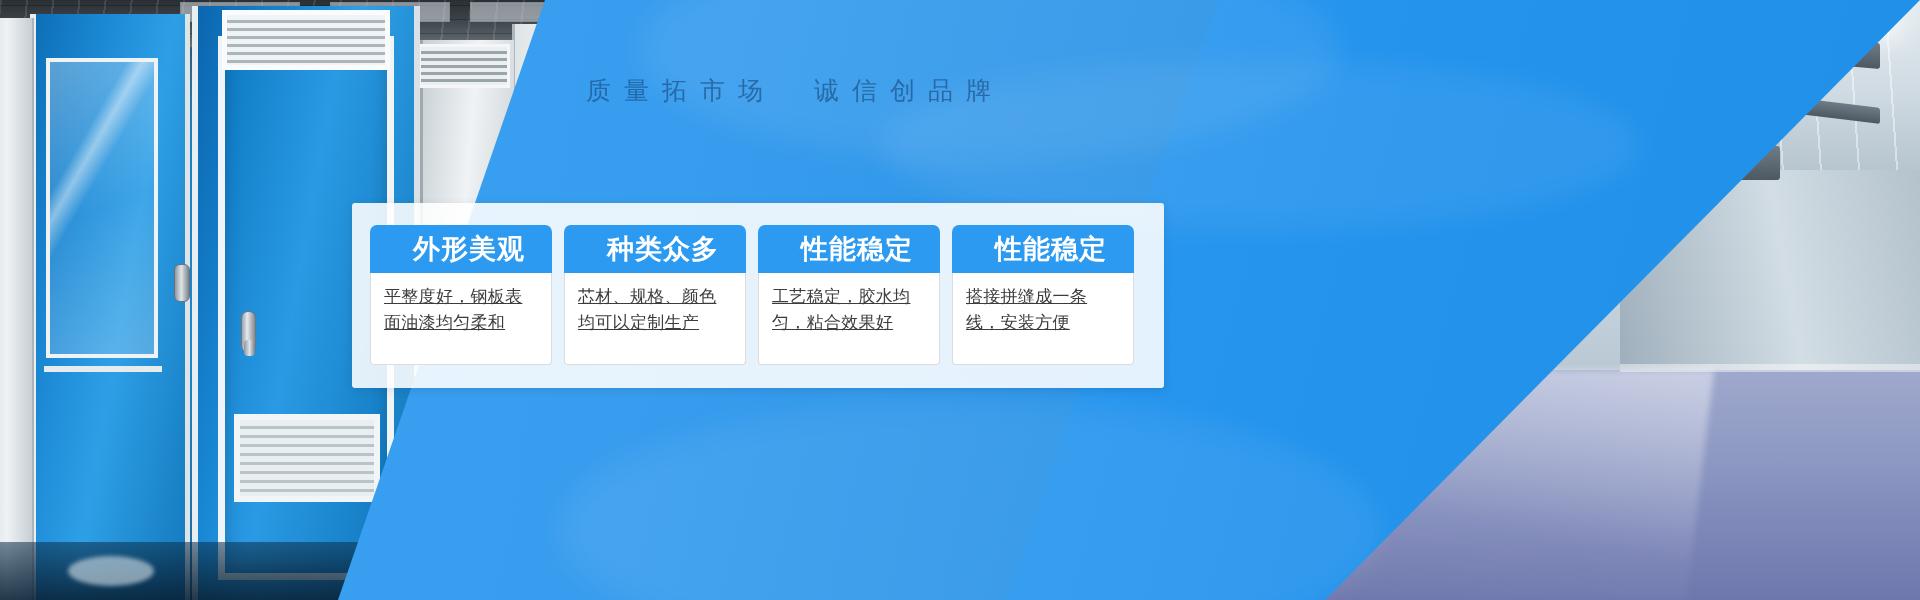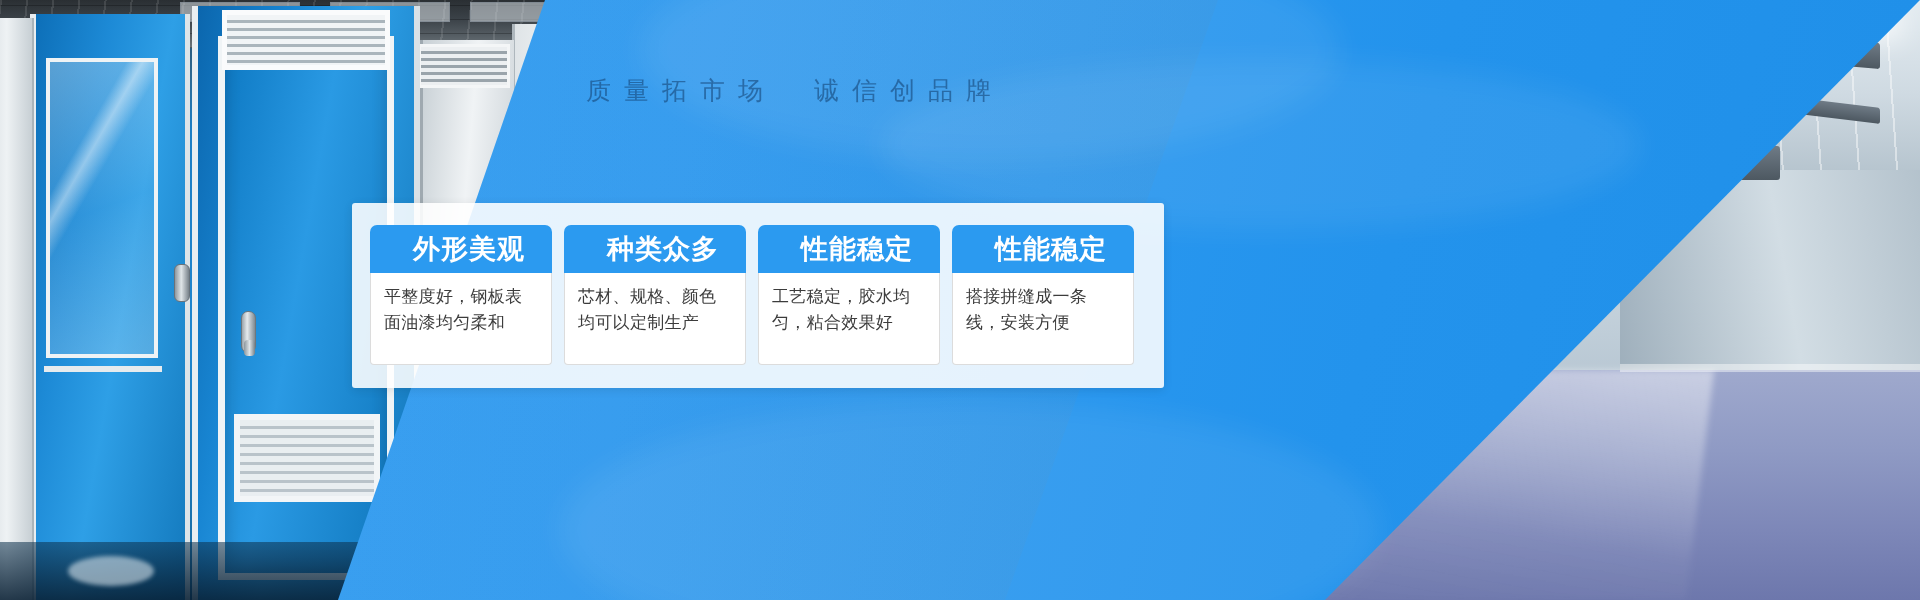--- a/index.html
+++ b/index.html
@@ -118,21 +118,21 @@
   .cards { position:absolute; left:352px; top:203px; width:812px; height:185px;
     background:rgba(255,255,255,.88); border-radius:3px; display:flex; align-items:flex-start;
     padding:22px 18px; gap:12px; box-shadow:0 2px 10px rgba(0,0,0,.10); }
   .card { width:182px; }
   .card-title { height:48px; border-radius:7px 7px 0 0; background:#2b9af0; color:#fff;
     font-size:27px; font-weight:bold; letter-spacing:1px; display:flex; align-items:center;
     justify-content:center; font-family:"DejaVu Sans","Liberation Sans",sans-serif;padding-left:16px; }
   .card-body { border:1px solid #dcdcdc; border-top:none; border-radius:0 0 4px 4px;
     background:#fff; min-height:92px; padding:11px 13px 12px;
     font-size:17px; line-height:1.52; color:#3c3c3c; letter-spacing:.3px;
-    font-family:"DejaVu Sans","Liberation Sans",sans-serif; }
+    font-family:"DejaVu Sans","Liberation Sans",sans-serif;text-decoration:underline; }
 </style>
 </head>
 <body>
 
 <div class="banner">
 
   <div class="photo-left">
     <div class="pl-ceiling"></div>
     <div class="pl-ceil-grid"></div>
     <div class="pl-ceil-panel" style="left:180px"></div>

